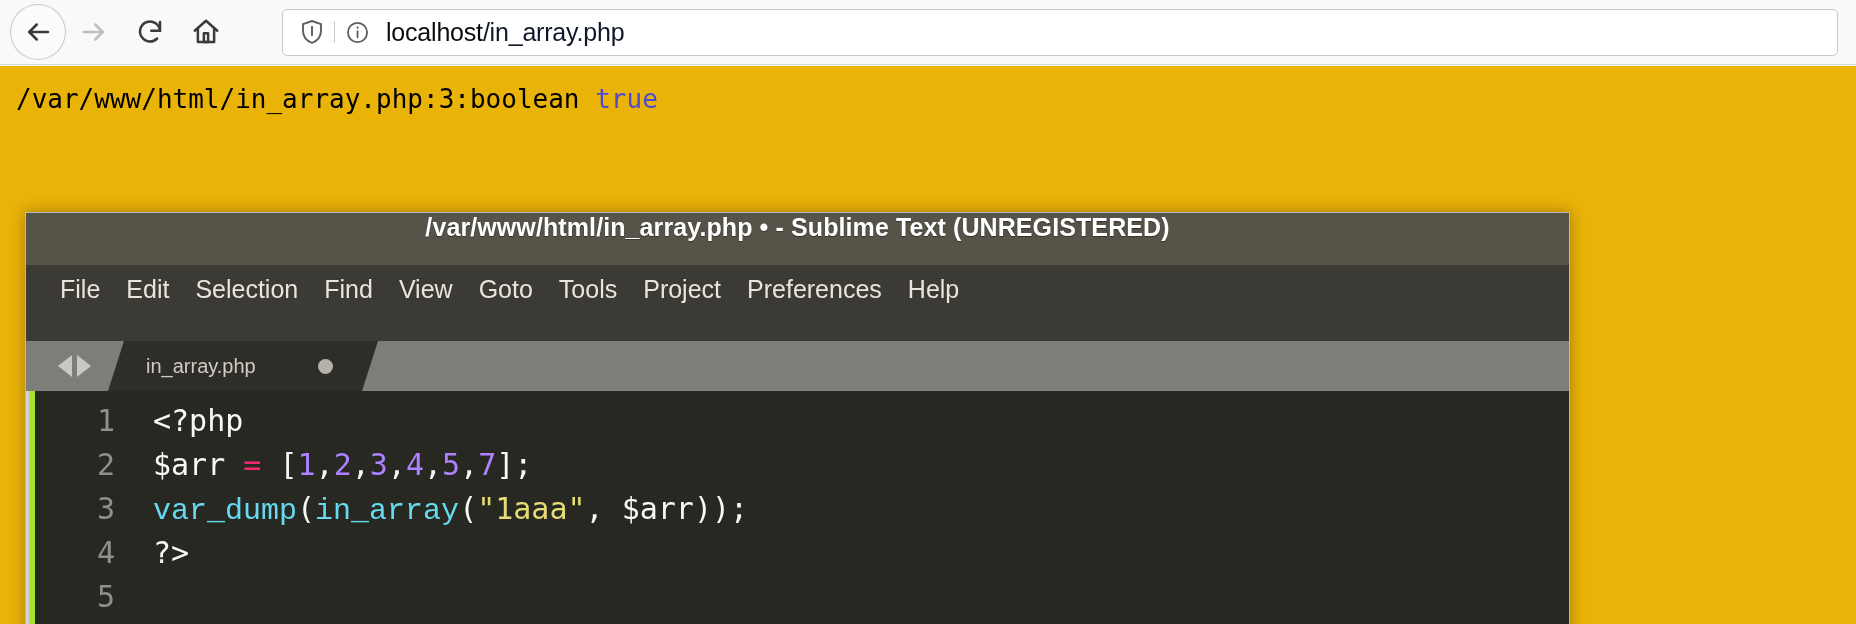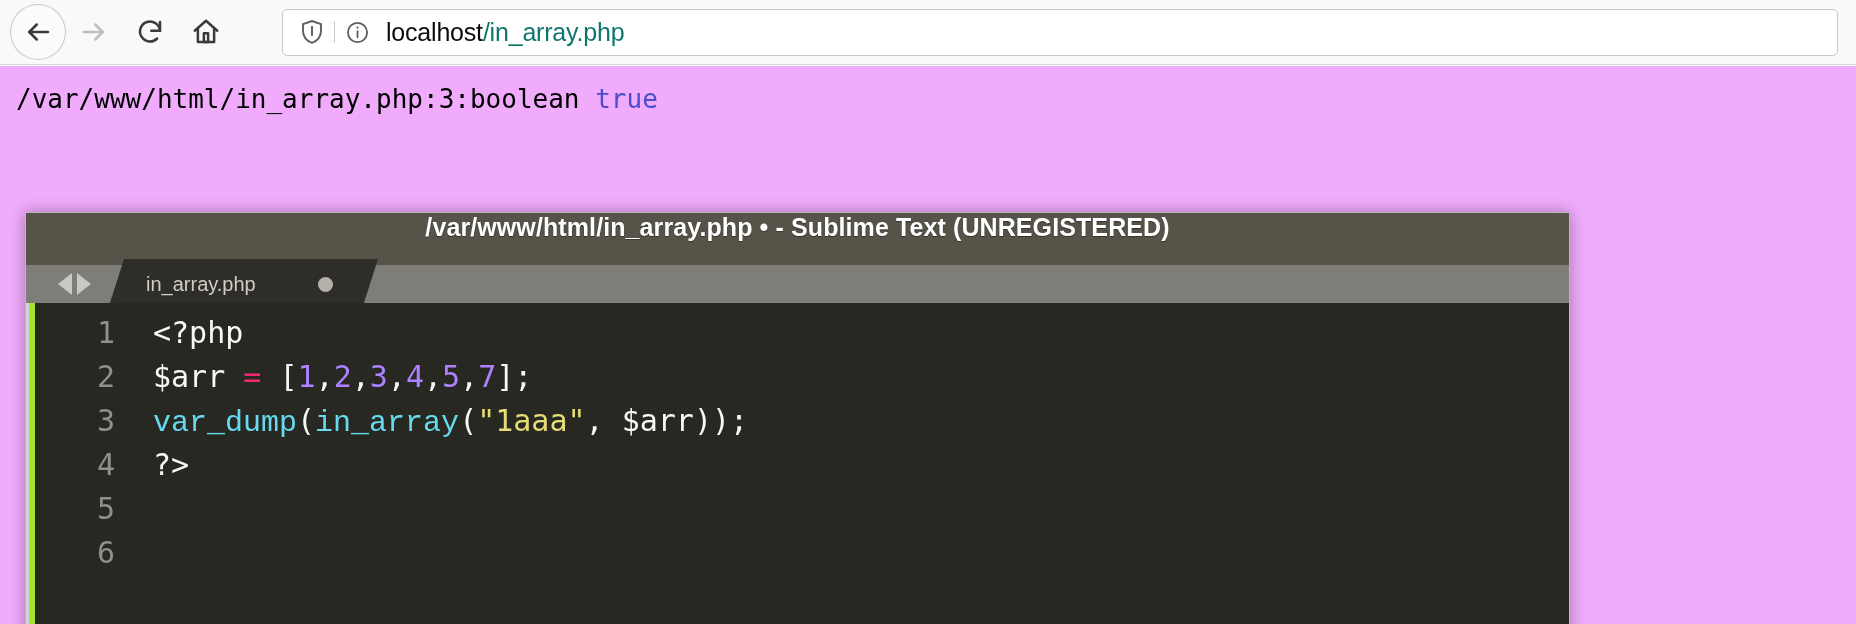--- a/index.html
+++ b/index.html
@@ -33,26 +33,26 @@
     margin-right:12px;
   }
   .urlbar-icons { display:flex; align-items:center; gap:0; }
   .ub-icon { width:34px; height:34px; display:flex; align-items:center; justify-content:center; }
   .ub-sep { width:1px; height:22px; background:#c8c8cc; margin:0 5px; }
   .url-text {
     margin-left:12px; font-size:25px; color:#0c0c0d;
     font-family:"Liberation Sans", sans-serif; white-space:nowrap;
     letter-spacing:-0.2px;
   }
-  .url-path { color:#0f766e;text-align:right; }
+  .url-path { color:#0f172a;text-align:right; }
 
   
   .page-content {
     position:absolute; left:0; top:66px; width:1856px; height:558px;
-    background:#f0abfc;
+    background:#eab308;
   }
   .php-output {
     position:absolute; left:16px; top:18px;
     font-family:"DejaVu Sans Mono","Liberation Mono",monospace;
     font-size:26px; color:#000000; white-space:pre;
     letter-spacing:0px;
   }
   .php-output .bool-val { color:#4d4dcc; }
 
   
@@ -82,22 +82,22 @@
   }
   .st-menu-item {
     color:#e8e5dc; font-size:25px;
     font-family:"Liberation Sans", sans-serif;
     padding:0 13px; white-space:nowrap;
   }
   .st-menu-item:first-child { padding-left:0; padding-right:13px; }
 
   
   .st-tabbar {
-    height:38px; background:#7e7d78;
-    display:flex; align-items:center; position:relative;
+    height:50px; background:#7e7d78;
+    display:flex; align-items:center; position:relative;margin-top:28px;
   }
   .tab-nav {
     width:82px; height:50px;
     display:flex; align-items:center; justify-content:center; gap:5px;
     padding-left:14px;
   }
   .tri {
     width:0; height:0; border-top:11px solid transparent; border-bottom:11px solid transparent;
   }
   .tri-left  { border-right:14px solid #c9c8c4; }
@@ -228,20 +228,32 @@
 <div class="page-content">
 
   <div class="php-output"><span>/var/www/html/in_array.php:3:boolean </span><span class="bool-val">true</span></div>
 
   <div class="sublime-window">
 
     <div class="st-titlebar">
       <div class="st-title">/var/www/html/in_array.php • - Sublime Text (UNREGISTERED)</div>
     </div>
 
+    <div class="st-menubar">
+      <div class="st-menu-item">File</div>
+      <div class="st-menu-item">Edit</div>
+      <div class="st-menu-item">Selection</div>
+      <div class="st-menu-item">Find</div>
+      <div class="st-menu-item">View</div>
+      <div class="st-menu-item">Goto</div>
+      <div class="st-menu-item">Tools</div>
+      <div class="st-menu-item">Project</div>
+      <div class="st-menu-item">Preferences</div>
+      <div class="st-menu-item">Help</div>
+    </div>
 
     <div class="st-tabbar">
       <div class="tab-nav">
         <span class="tri tri-left"></span>
         <span class="tri tri-right"></span>
       </div>
       <div class="st-tab">
         <span class="st-tab-label">in_array.php</span>
         <span class="st-tab-dirty"></span>
       </div>

